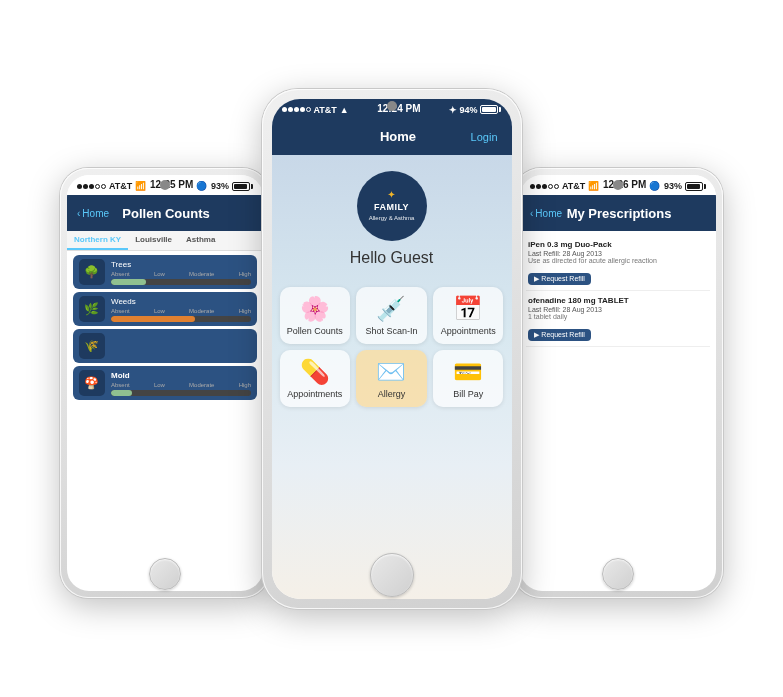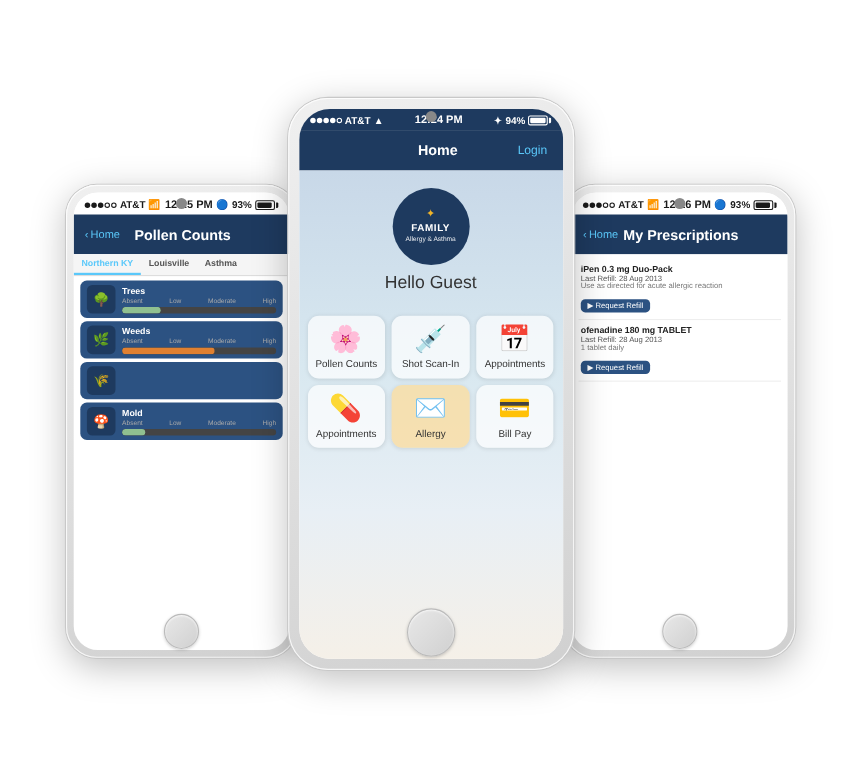--- a/index.html
+++ b/index.html
@@ -137,21 +137,20 @@
 
     .phone-right .phone-home-btn {
       width: 32px;
       height: 32px;
       bottom: 8px;
     }
 
     
     .status-bar {
       display: flex;
-      align-items: center;
       justify-content: space-between;
       padding: 4px 10px 2px;
       background: rgba(255,255,255,0.95);
       font-size: 9px;
       font-weight: 600;
       color: #1a1a1a;
       flex-shrink: 0;
       height: 20px;
     }
 
@@ -485,37 +484,37 @@
         <div class="pollen-tab active">Northern KY</div>
         <div class="pollen-tab">Louisville</div>
         <div class="pollen-tab">Asthma</div>
       </div>
 
       <div class="pollen-list">
 
         <div class="pollen-item">
           <div class="pollen-icon">🌳</div>
           <div class="pollen-bar-area">
-            <span style="font-size:8px;color:#fff;font-weight:700">Trees</span>
+            <span style="font-size:8px;color:#fff;font-weight:400">Trees</span>
             <div class="pollen-scale">
               <span>Absent</span>
                 <span>Low</span>
                 <span>Moderate</span>
                 <span>High</span>
             </div>
             <div class="pollen-bar-track">
               <div class="pollen-bar-fill" style="width:25%;background:#90c090"></div>
             </div>
           </div>
         </div>
 
         <div class="pollen-item">
           <div class="pollen-icon">🌿</div>
           <div class="pollen-bar-area">
-            <span style="font-size:8px;color:#fff;font-weight:700">Weeds</span>
+            <span style="font-size:8px;color:#fff;font-weight:400">Weeds</span>
             <div class="pollen-scale">
               <span>Absent</span>
                 <span>Low</span>
                 <span>Moderate</span>
                 <span>High</span>
             </div>
             <div class="pollen-bar-track">
               <div class="pollen-bar-fill" style="width:60%;background:#e08030"></div>
             </div>
           </div>

